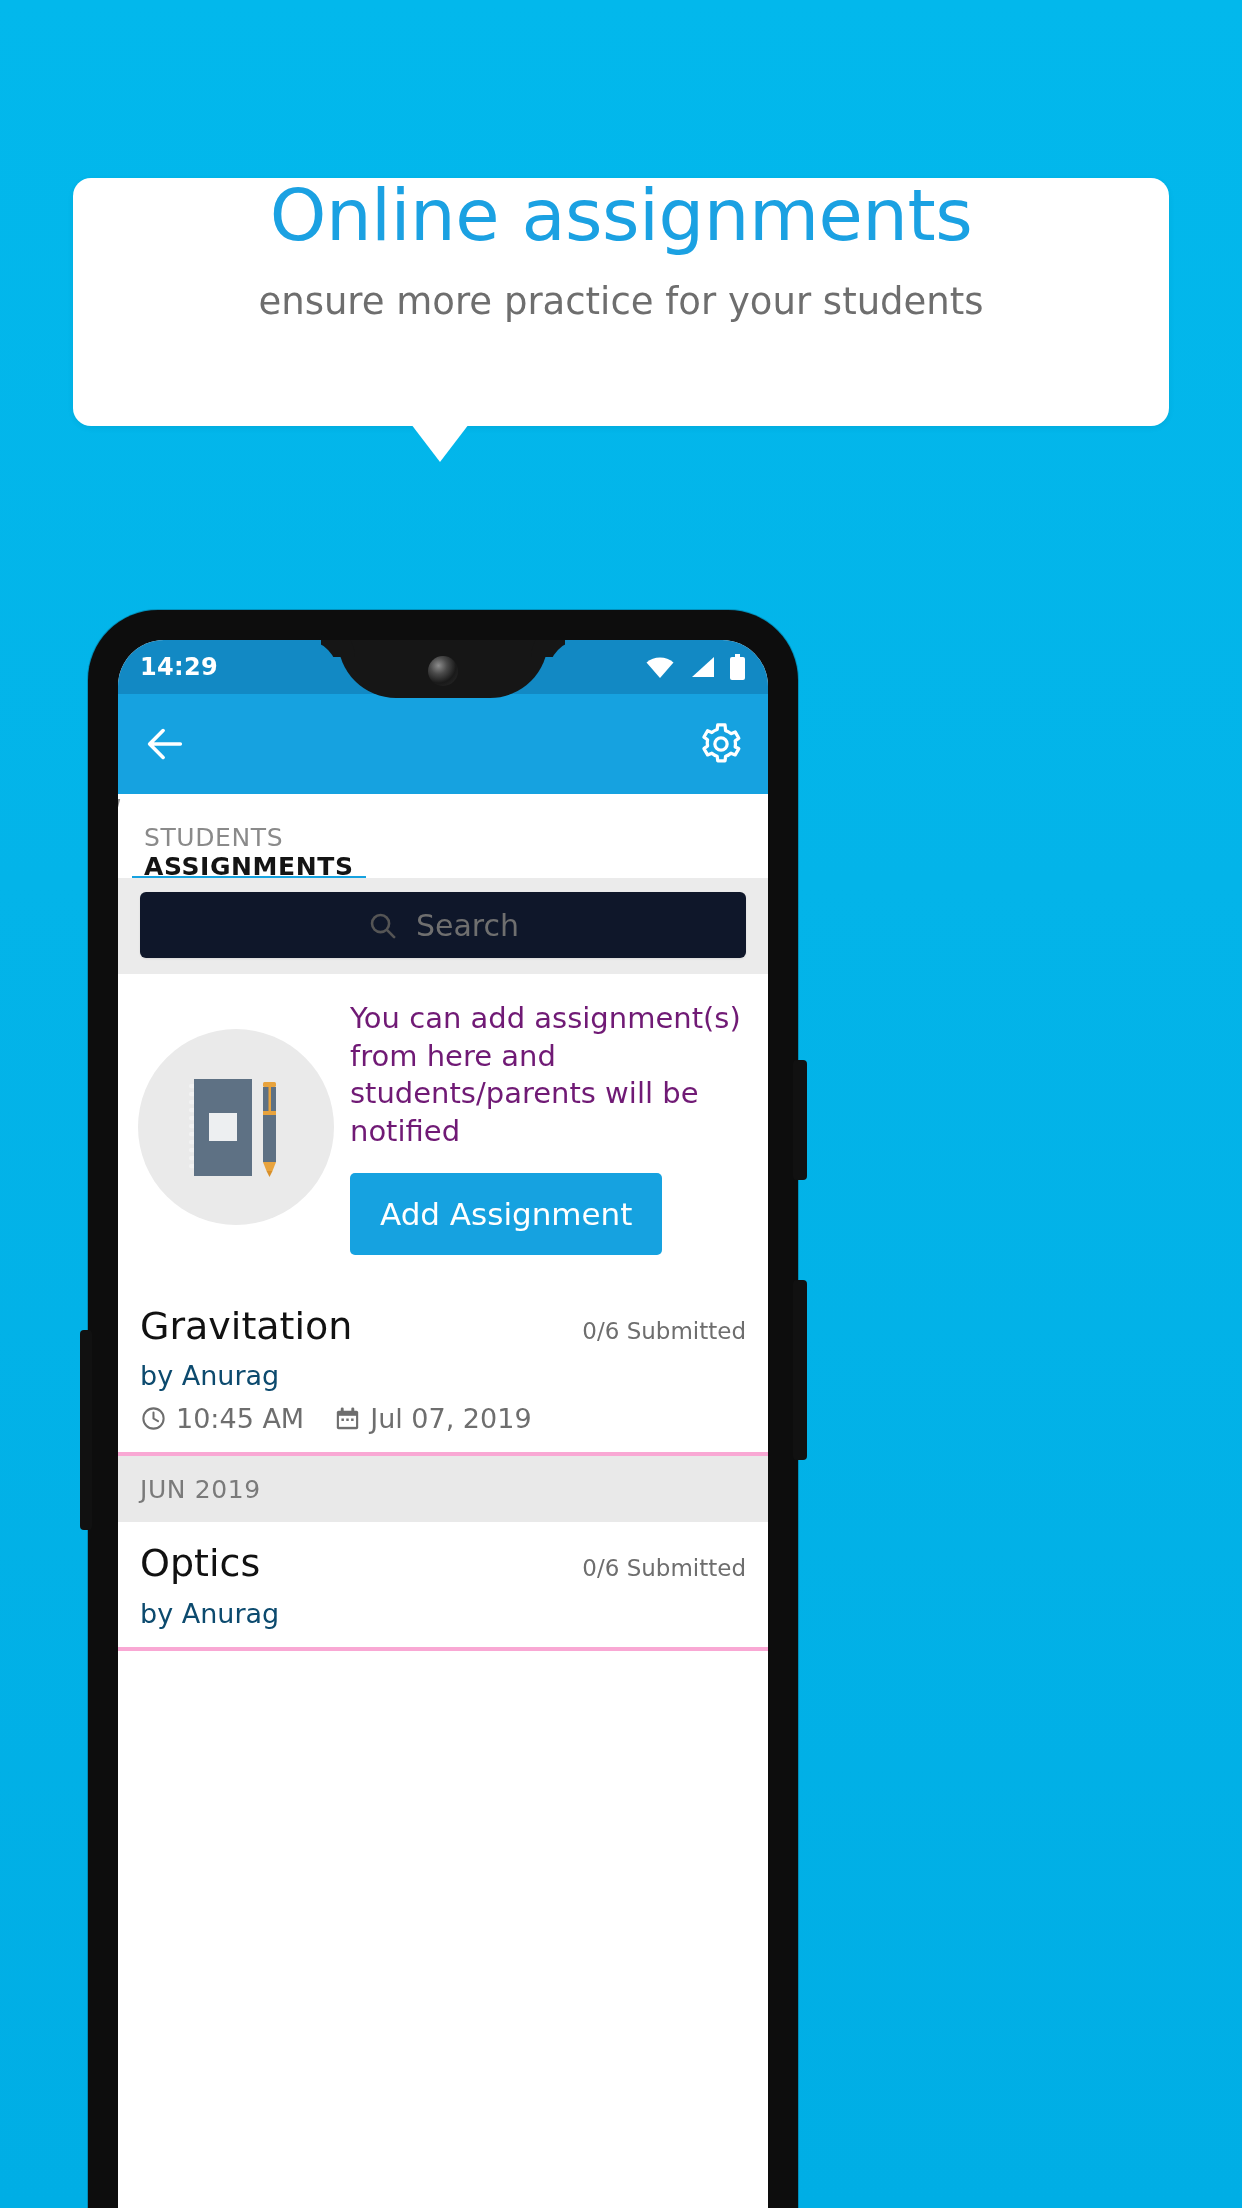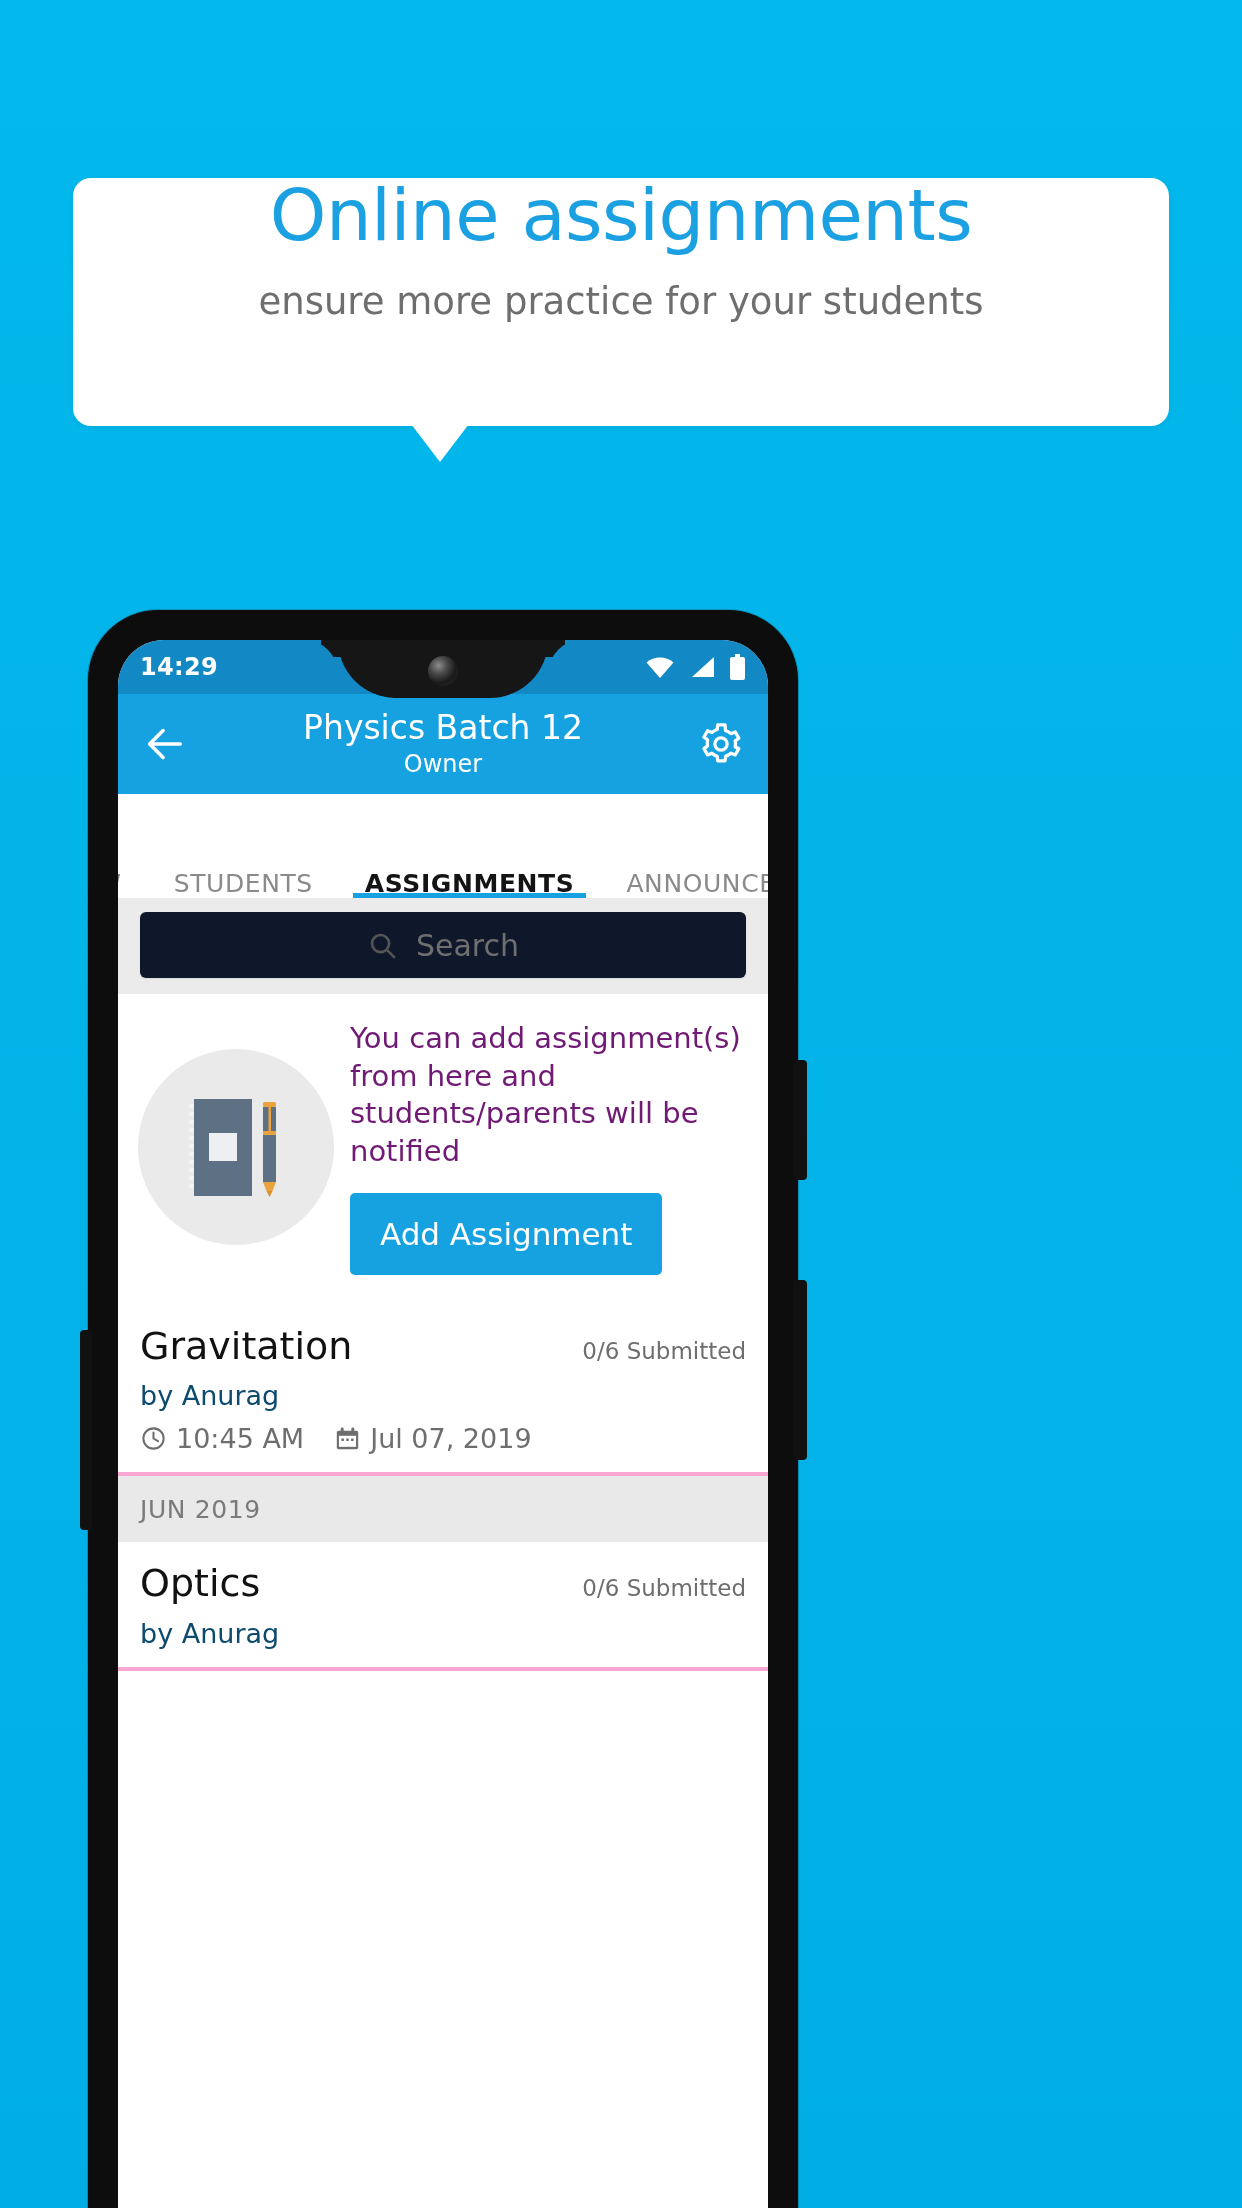--- a/index.html
+++ b/index.html
@@ -169,26 +169,27 @@
   #appbar-subtitle {
     color: #ffffff;
     font-size: 24px;
     font-weight: 400;
     margin-top: 4px;
   }
   #settings-icon { width: 46px; height: 46px; margin-left: auto; flex: 0 0 auto; cursor: pointer; }
 
   
   #tabs {
-    height: 104px;
+    height: 84px;
     background: #ffffff;
     display: flex;
-    align-items: flex-end;
+    align-items: flex-start;
     overflow: hidden;
     position: relative;
+    flex-direction: column;
   }
   .tab {
     display: flex;
     align-items: center;
     justify-content: center;
     font-size: 25px;
     letter-spacing: 0.6px;
     color: #8A8A8A;
     white-space: nowrap;
     padding: 0 26px;
@@ -344,24 +345,20 @@
         </div>
         <div id="notch">
           <div id="camera"></div>
         </div>
       </div>
 
       <div id="appbar">
         <svg id="back-icon" viewBox="0 0 24 24">
           <path d="M20 12 H5 M11 5 L4 12 L11 19" fill="none" stroke="#ffffff" stroke-width="1.9" stroke-linecap="round" stroke-linejoin="round"></path>
         </svg>
-        <div id="appbar-titles">
-          <div id="appbar-title">Physics Batch 12</div>
-          <div id="appbar-subtitle">Owner</div>
-        </div>
         <svg id="settings-icon" viewBox="0 0 24 24">
           <g fill="none" stroke="#ffffff" stroke-width="1.7" stroke-linecap="round" stroke-linejoin="round">
             <circle cx="12" cy="12" r="3.2"></circle>
             <path d="M19.4 13.6a7.9 7.9 0 0 0 0-3.2l1.9-1.4-1.9-3.3-2.2.9a7.8 7.8 0 0 0-2.8-1.6L14.1 2h-3.8l-.3 2.4a7.8 7.8 0 0 0-2.8 1.6l-2.2-.9L3.1 8.4l1.9 1.4a7.9 7.9 0 0 0 0 3.2l-1.9 1.4 1.9 3.3 2.2-.9a7.8 7.8 0 0 0 2.8 1.6l.3 2.4h3.8l.3-2.4a7.8 7.8 0 0 0 2.8-1.6l2.2.9 1.9-3.3z"></path>
           </g>
         </svg>
       </div>
 
       <div id="tabs">
         <div class="tab first">

